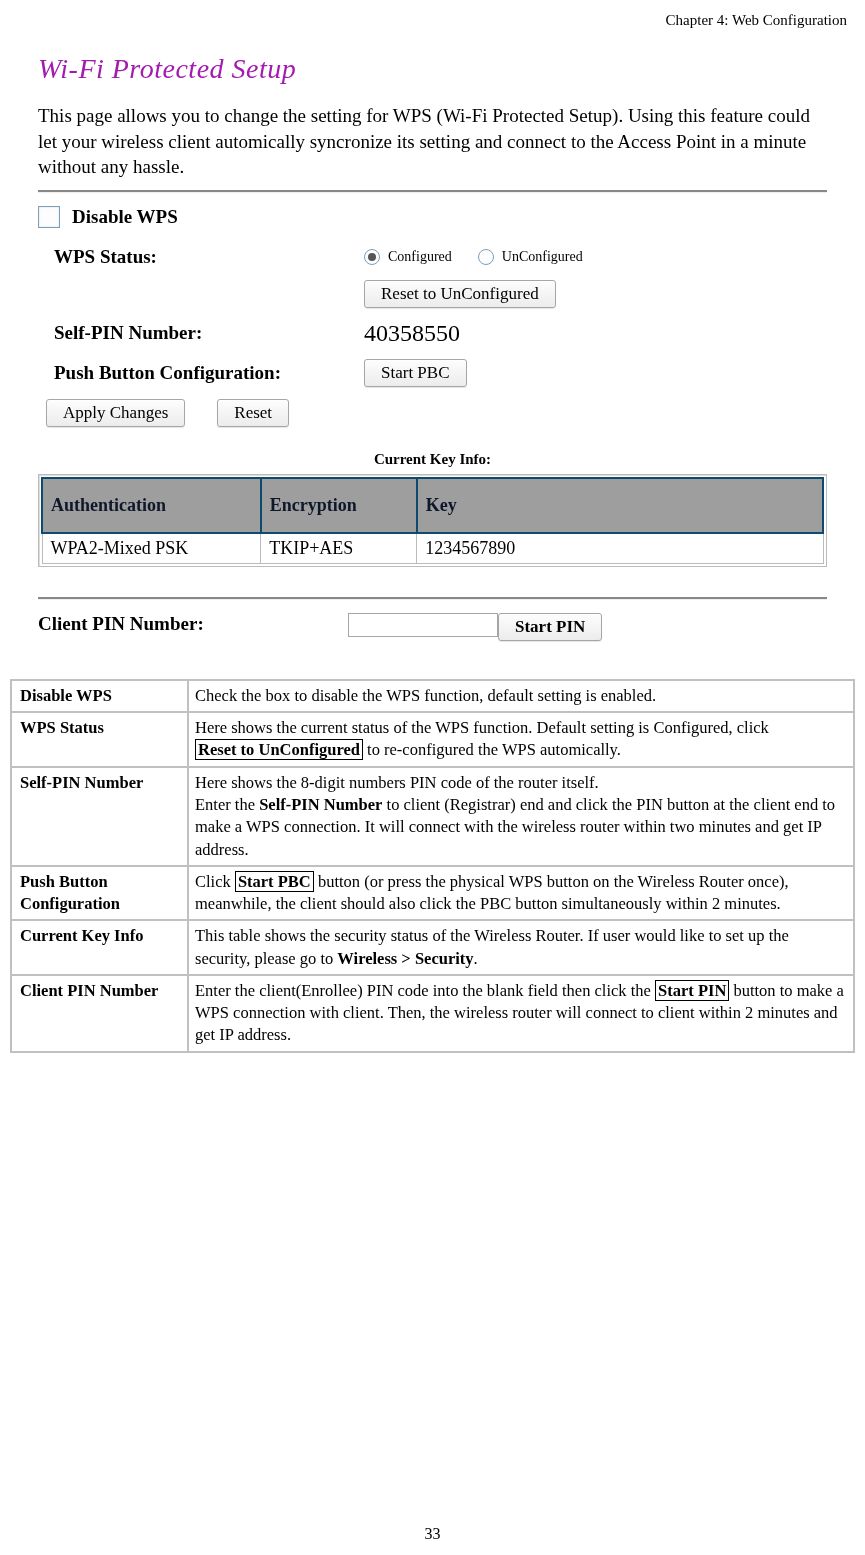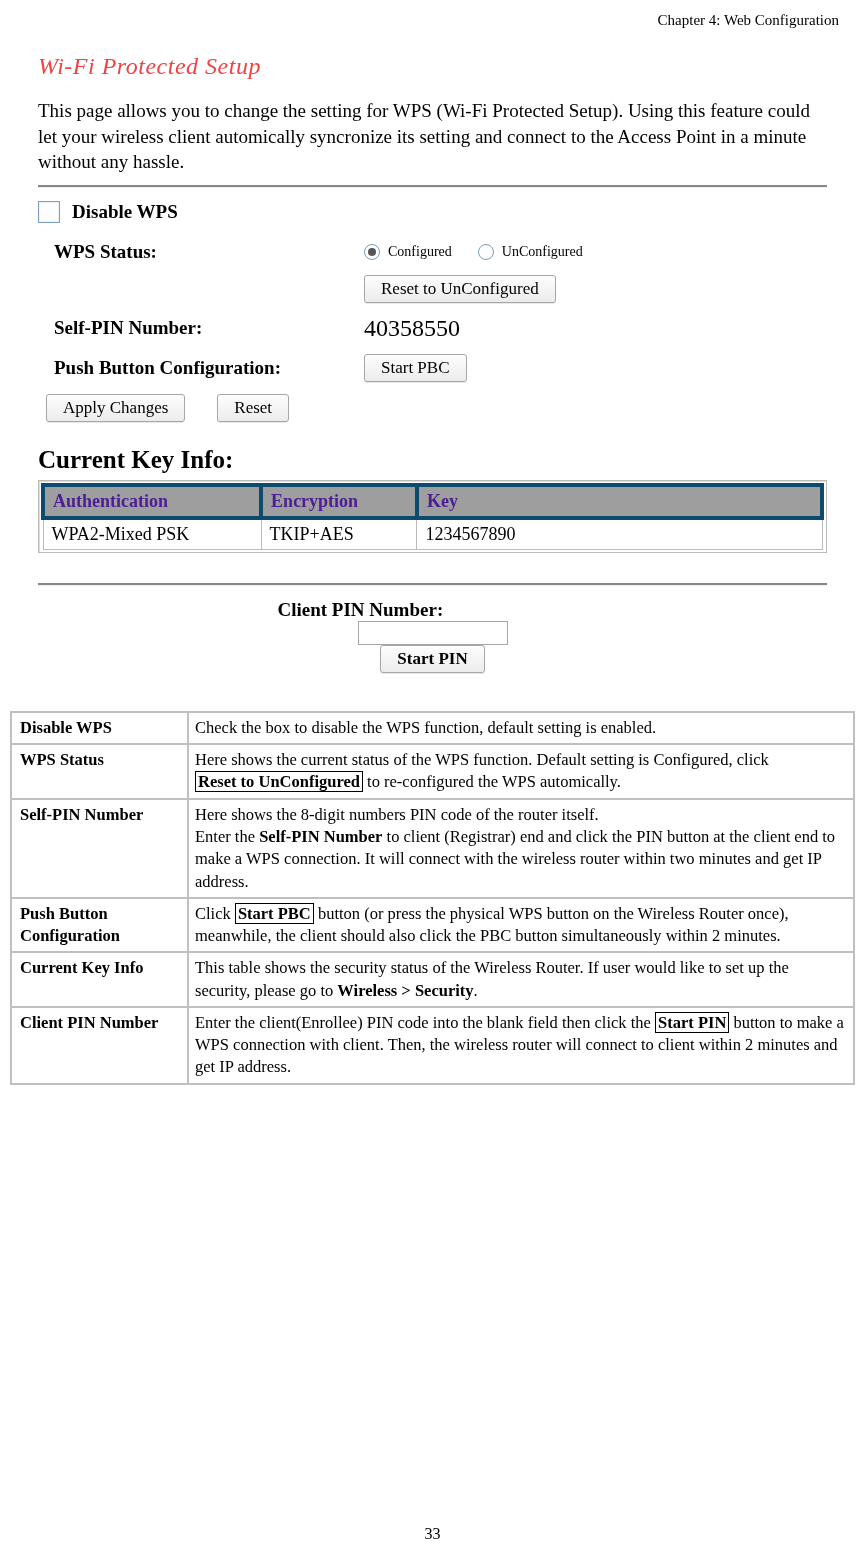--- a/index.html
+++ b/index.html
@@ -11,38 +11,38 @@
     width: 865px;
   }
   .page {
     padding: 10px 10px 0 10px;
     position: relative;
     min-height: 1555px;
   }
   .chapter-header {
     text-align: right;
     font-size: 15px;
-    margin: 2px 16px 12px 0;
+    margin: 2px 8px 12px 0;
   }
   .section-title {
     background: #bfbfbf;
     font-family: Arial, Helvetica, sans-serif;
     font-weight: bold;
     font-size: 36px;
     padding: 2px 4px;
     margin: 0 0 18px 0;
   }
   .screenshot-area {
     padding: 6px 28px 20px 28px;
   }
   .wps-title {
     font-family: "Times New Roman", serif;
     font-style: italic;
-    color: #ef4444;
-    font-size: 24px;
+    color: #a21caf;
+    font-size: 28px;
     font-weight: 500;
     margin: 6px 0 18px 0;
     letter-spacing: 0.5px;
   }
   .intro-text {
     font-size: 19px;
     line-height: 1.35;
     margin-bottom: 10px;
     font-family: Liberation Serif, serif;
   }
@@ -110,62 +110,62 @@
     box-shadow: 0 1px 0 #fff inset, 0 1px 1px rgba(0,0,0,.1);
     cursor: pointer;
     font-family: "Times New Roman", serif;
   }
   .btn-row {
     margin: 12px 0 18px 8px;
     display: flex;
     gap: 32px;
   }
   .subheading {
-    font-size: 25px;
+    font-size: 15px;
     font-weight: bold;
     margin: 24px 0 6px 0;
+    text-align: center;
   }
   .keyinfo-wrap {
     border: 1px solid #bbb;
     padding: 2px 2px;
     box-shadow: 1px 1px 0 #ddd inset;
   }
   table.keyinfo {
     border-collapse: collapse;
     width: 100%;
     font-size: 18px;
   }
   table.keyinfo th {
     background: #9e9e9e;
-    color: #4c1d95;
+    color: #0f172a;
     font-weight: bold;
     text-align: left;
-    padding: 4px 8px;
-    border: 4px solid #0c4a6e;
+    padding: 16px 8px;
+    border: 2px solid #0c4a6e;
   }
   table.keyinfo td {
     padding: 4px 8px;
     border: 1px solid #bbb;
     margin-top: 36px;
   }
   .fake-input {
     border: 1px solid #a6a6a6;
     background: #fff;
     height: 24px;
     width: 150px;
     display: inline-block;
   }
   .client-row {
     display: flex;
-    align-items: center;
+    align-items: flex-start;
     gap: 0;
     font-size: 19px;
     font-weight: bold;
     margin: 14px 0 10px 0;
-    flex-direction: column;
   }
   .client-row .form-label { width: 310px; }
   
   table.desc {
     border-collapse: separate;
     border-spacing: 2px;
     width: 100%;
     background: #c0c0c0;
     font-size: 16.5px;
     font-family: "Times New Roman", serif;

